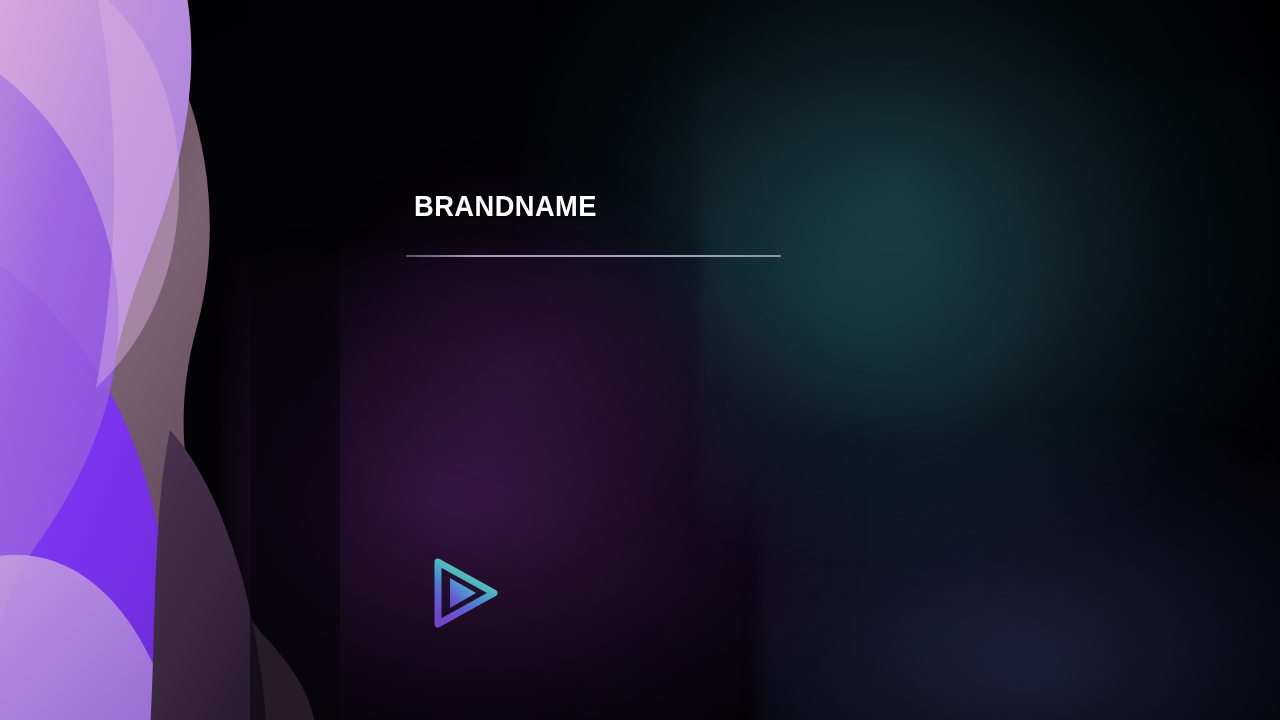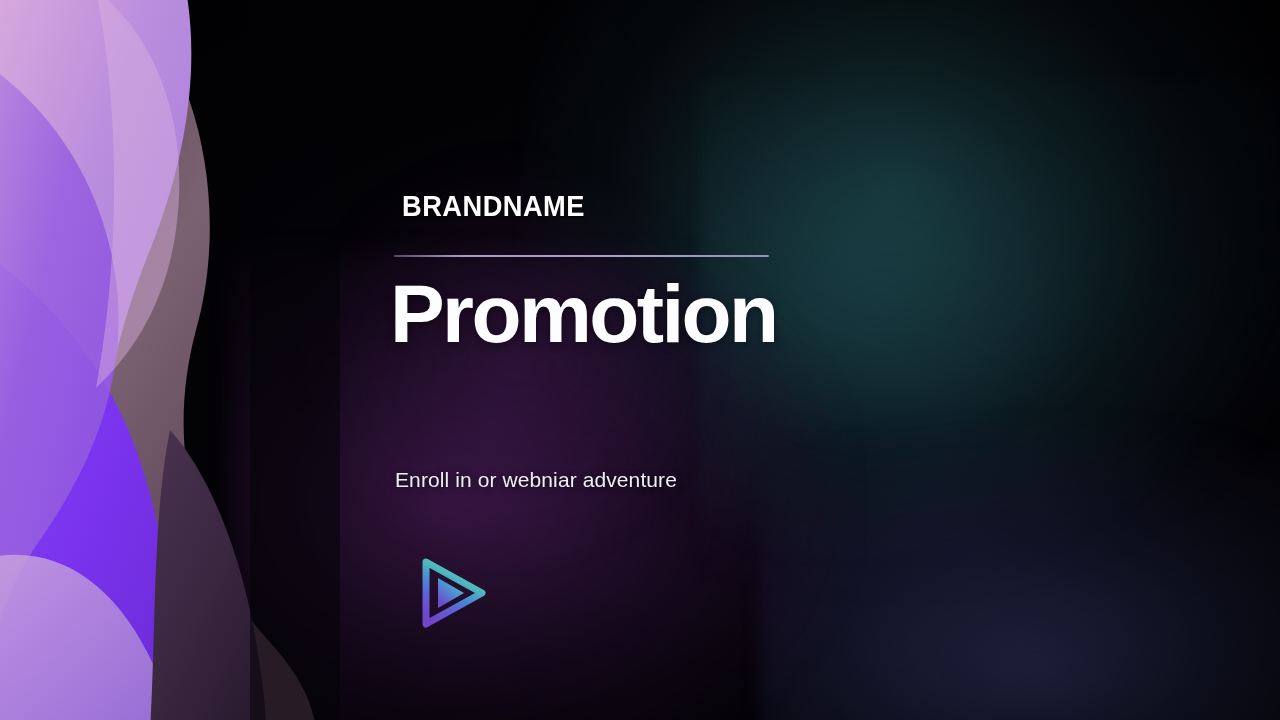--- a/index.html
+++ b/index.html
@@ -84,21 +84,21 @@
   .waves {
     position:absolute;
     left:0; top:0;
     width:340px; height:720px;
   }
   .waves svg { display:block; width:340px; height:720px; }
 
   
   .content {
     position:absolute;
-    left:394px; top:0;
+    left:406px; top:0;
     width:780px; height:720px;
   }
 
   .brandname {
     position:absolute;
     left:8px; top:190px;
     font-family:"Liberation Sans", sans-serif;
     font-weight:700;
     font-size:29px;
     letter-spacing:0.5px;
@@ -220,24 +220,22 @@
     </svg>
   </div>
 
   <div class="content">
 
     <div class="brandname">BRANDNAME</div>
 
     <div class="divider"></div>
 
     <div class="headline">
-      <span class="l2">Promotion</span>
     </div>
 
-    <div class="subtitle">Enroll in or webniar adventure</div>
 
     <div class="logo-mark">
       <svg viewBox="0 0 90 90" xmlns="http://www.w3.org/2000/svg">
         <defs>
           <linearGradient id="logoGrad" x1="0.62" y1="0.05" x2="0.18" y2="0.95">
             <stop offset="0%" stop-color="#63cfb0"></stop>
             <stop offset="22%" stop-color="#4fb9bc"></stop>
             <stop offset="48%" stop-color="#4a86d4"></stop>
             <stop offset="72%" stop-color="#5f5fd2"></stop>
             <stop offset="100%" stop-color="#7046c8"></stop>

